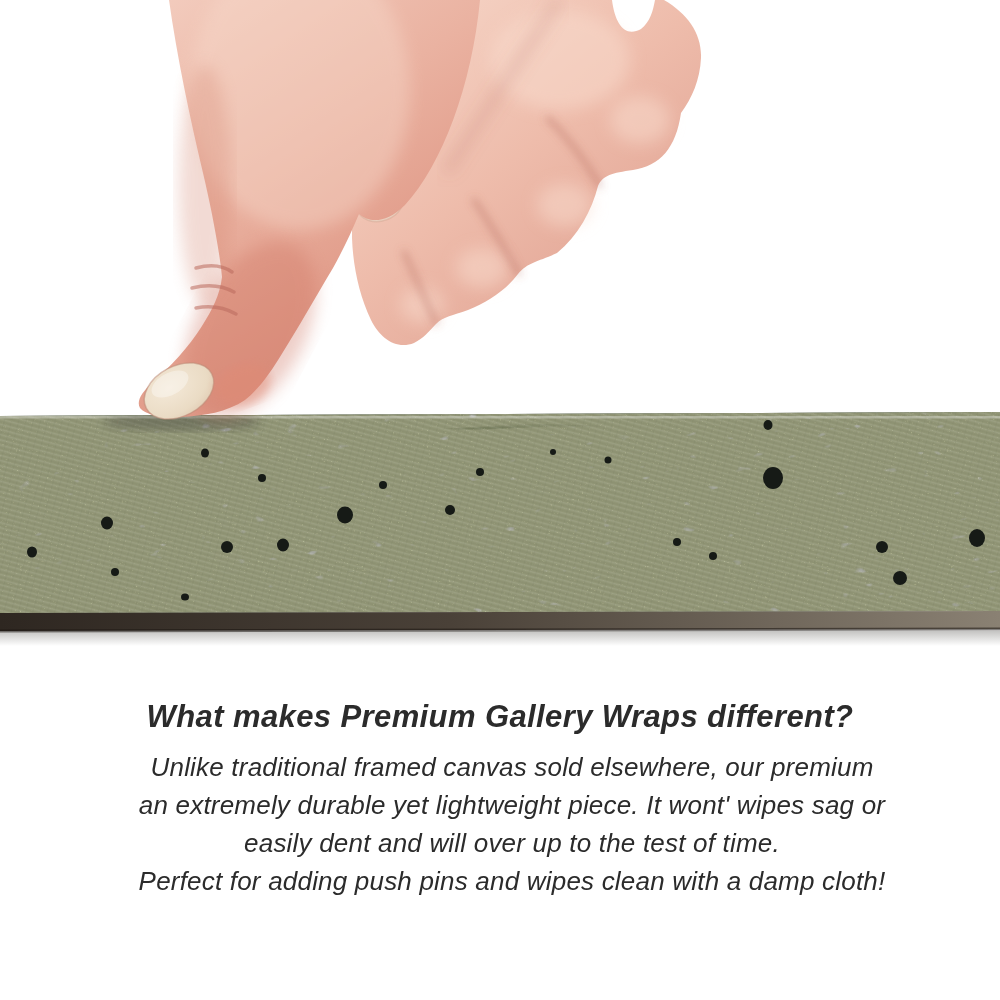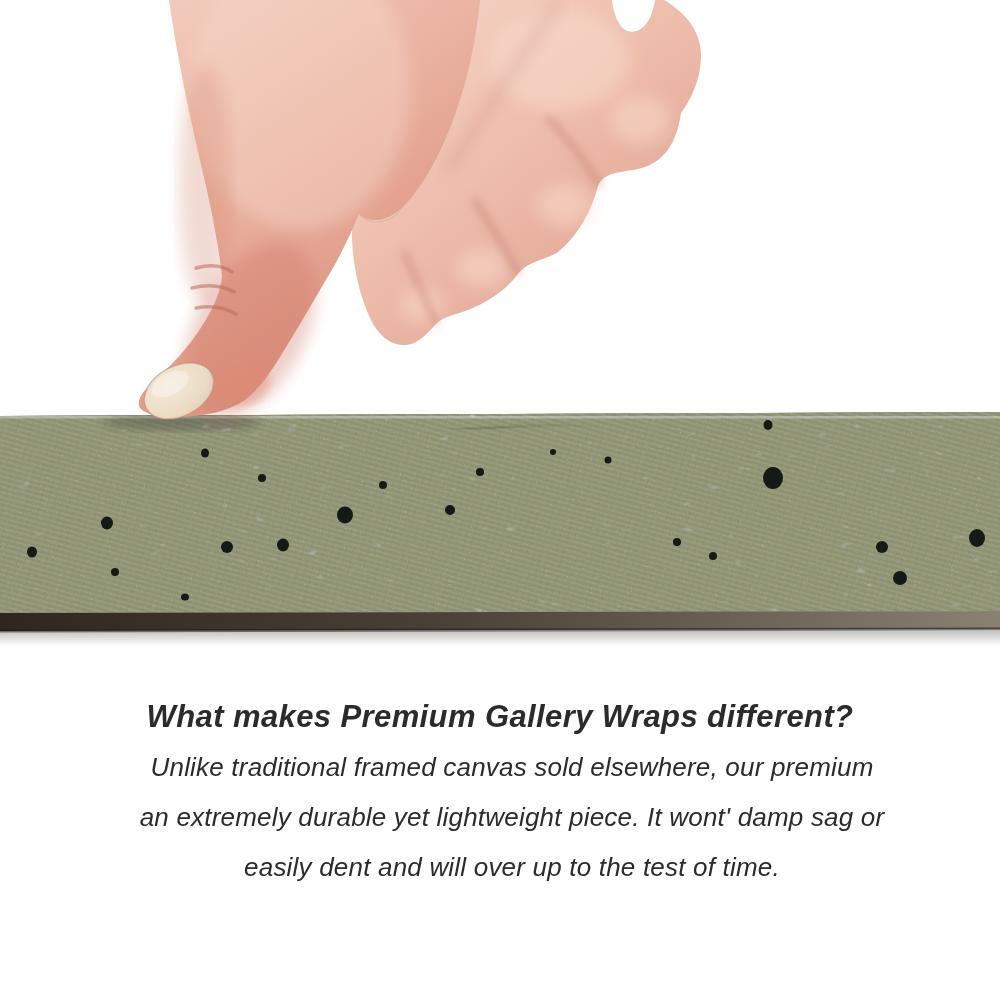--- a/index.html
+++ b/index.html
@@ -11,21 +11,21 @@
   .photo-hand{position:absolute;left:0;top:0;width:720px;height:430px;}
   .photo-strip{position:absolute;left:0;top:408px;width:1000px;height:245px;}
   .copy{
     position:absolute;left:0;top:699px;width:100%;
     text-align:center;font-style:italic;color:var(--text,#2b2b2b);
   }
   .copy h2{
     font-size:31px;font-weight:700;letter-spacing:.4px;margin:0 0 13px 0;
   }
   .copy p{
-    font-size:26px;line-height:38px;margin:12px;font-weight:400;letter-spacing:.2px;padding-left:24px;
+    font-size:26px;line-height:38px;margin:0;font-weight:400;letter-spacing:.2px;padding-left:24px;
   }
 </style>
 </head>
 <body>
 
 <div class="stage">
 
   <svg class="photo-strip" viewBox="0 0 1000 245" preserveAspectRatio="none">
     <defs>
       <clipPath id="stripClip">
@@ -214,17 +214,18 @@
       <ellipse cx="179" cy="391" rx="37" ry="25" transform="rotate(-28 179 391)" fill="url(#gNail)" stroke="rgba(190,140,120,0.55)" stroke-width="1.5"></ellipse>
       <ellipse cx="170" cy="384" rx="20" ry="11" transform="rotate(-28 170 384)" fill="#ffffff" opacity="0.35"></ellipse>
 
       <ellipse cx="243" cy="385" rx="28" ry="20" transform="rotate(-20 243 385)" fill="#e08a74" opacity="0.45" filter="url(#hBlur4)"></ellipse>
     </g>
   </svg>
 
   <div class="copy">
     <h2>What makes Premium Gallery Wraps different?</h2>
     <p>Unlike traditional framed canvas sold elsewhere, our premium</p>
-    <p>an extremely durable yet lightweight piece. It wont' damp sag or</p>
+    <p>an extremely durable yet lightweight piece. It wont' wipes sag or</p>
     <p>easily dent and will over up to the test of time.</p>
+    <p>Perfect for adding push pins and wipes clean with a damp cloth!</p>
   </div>
 
 </div>
 
 </body></html>

